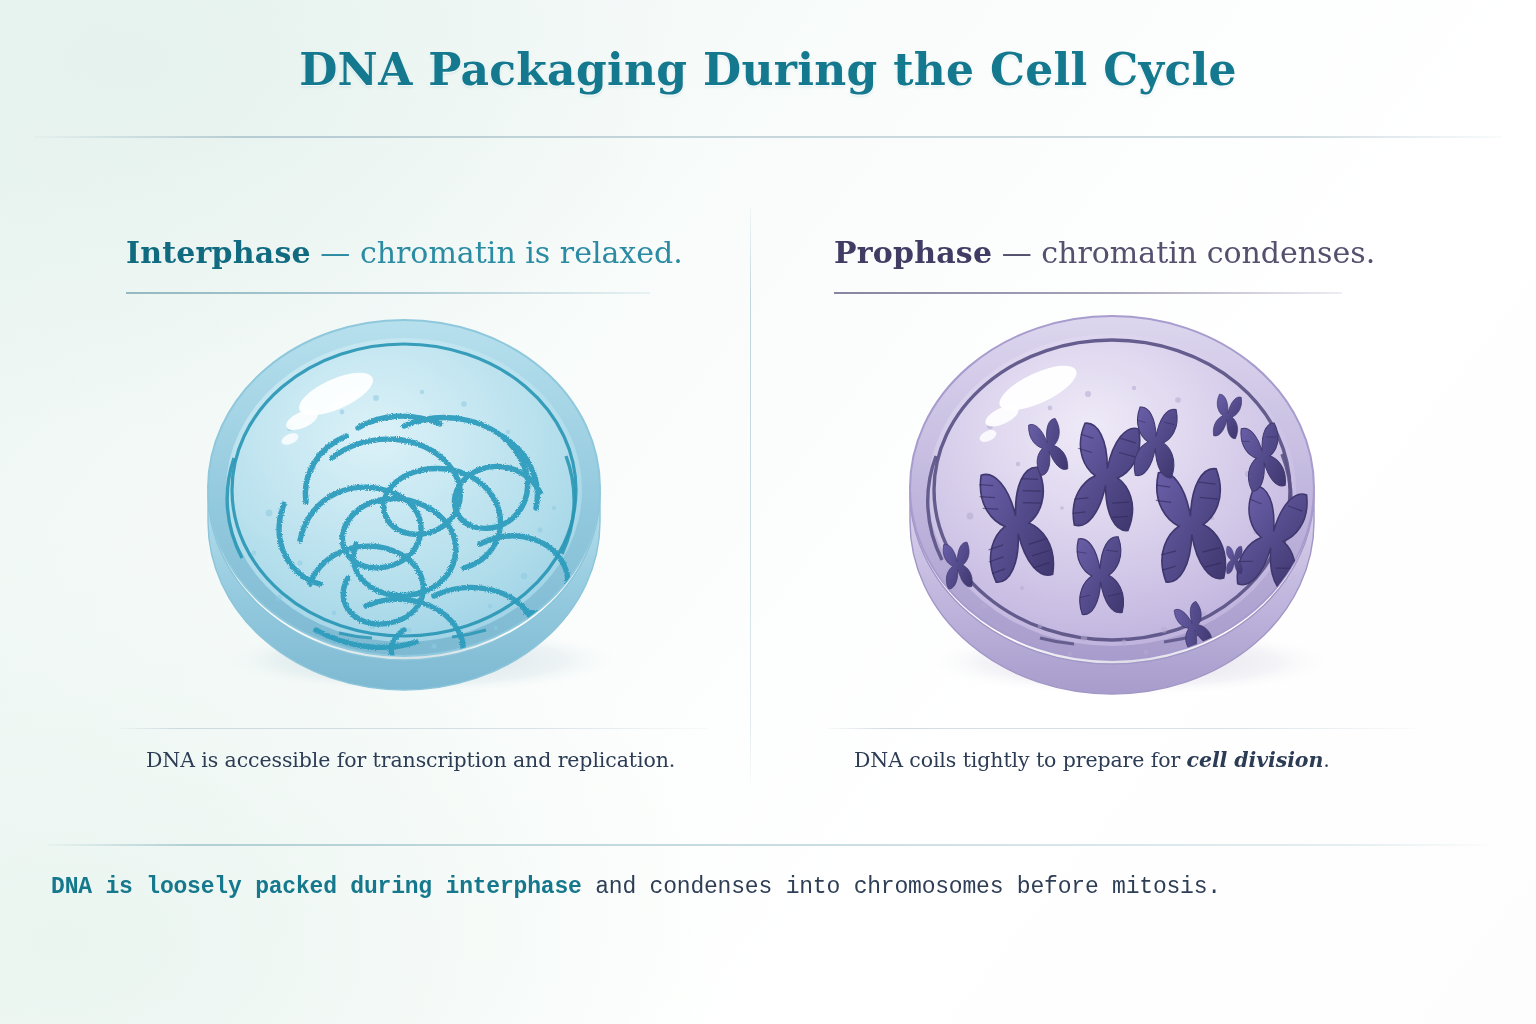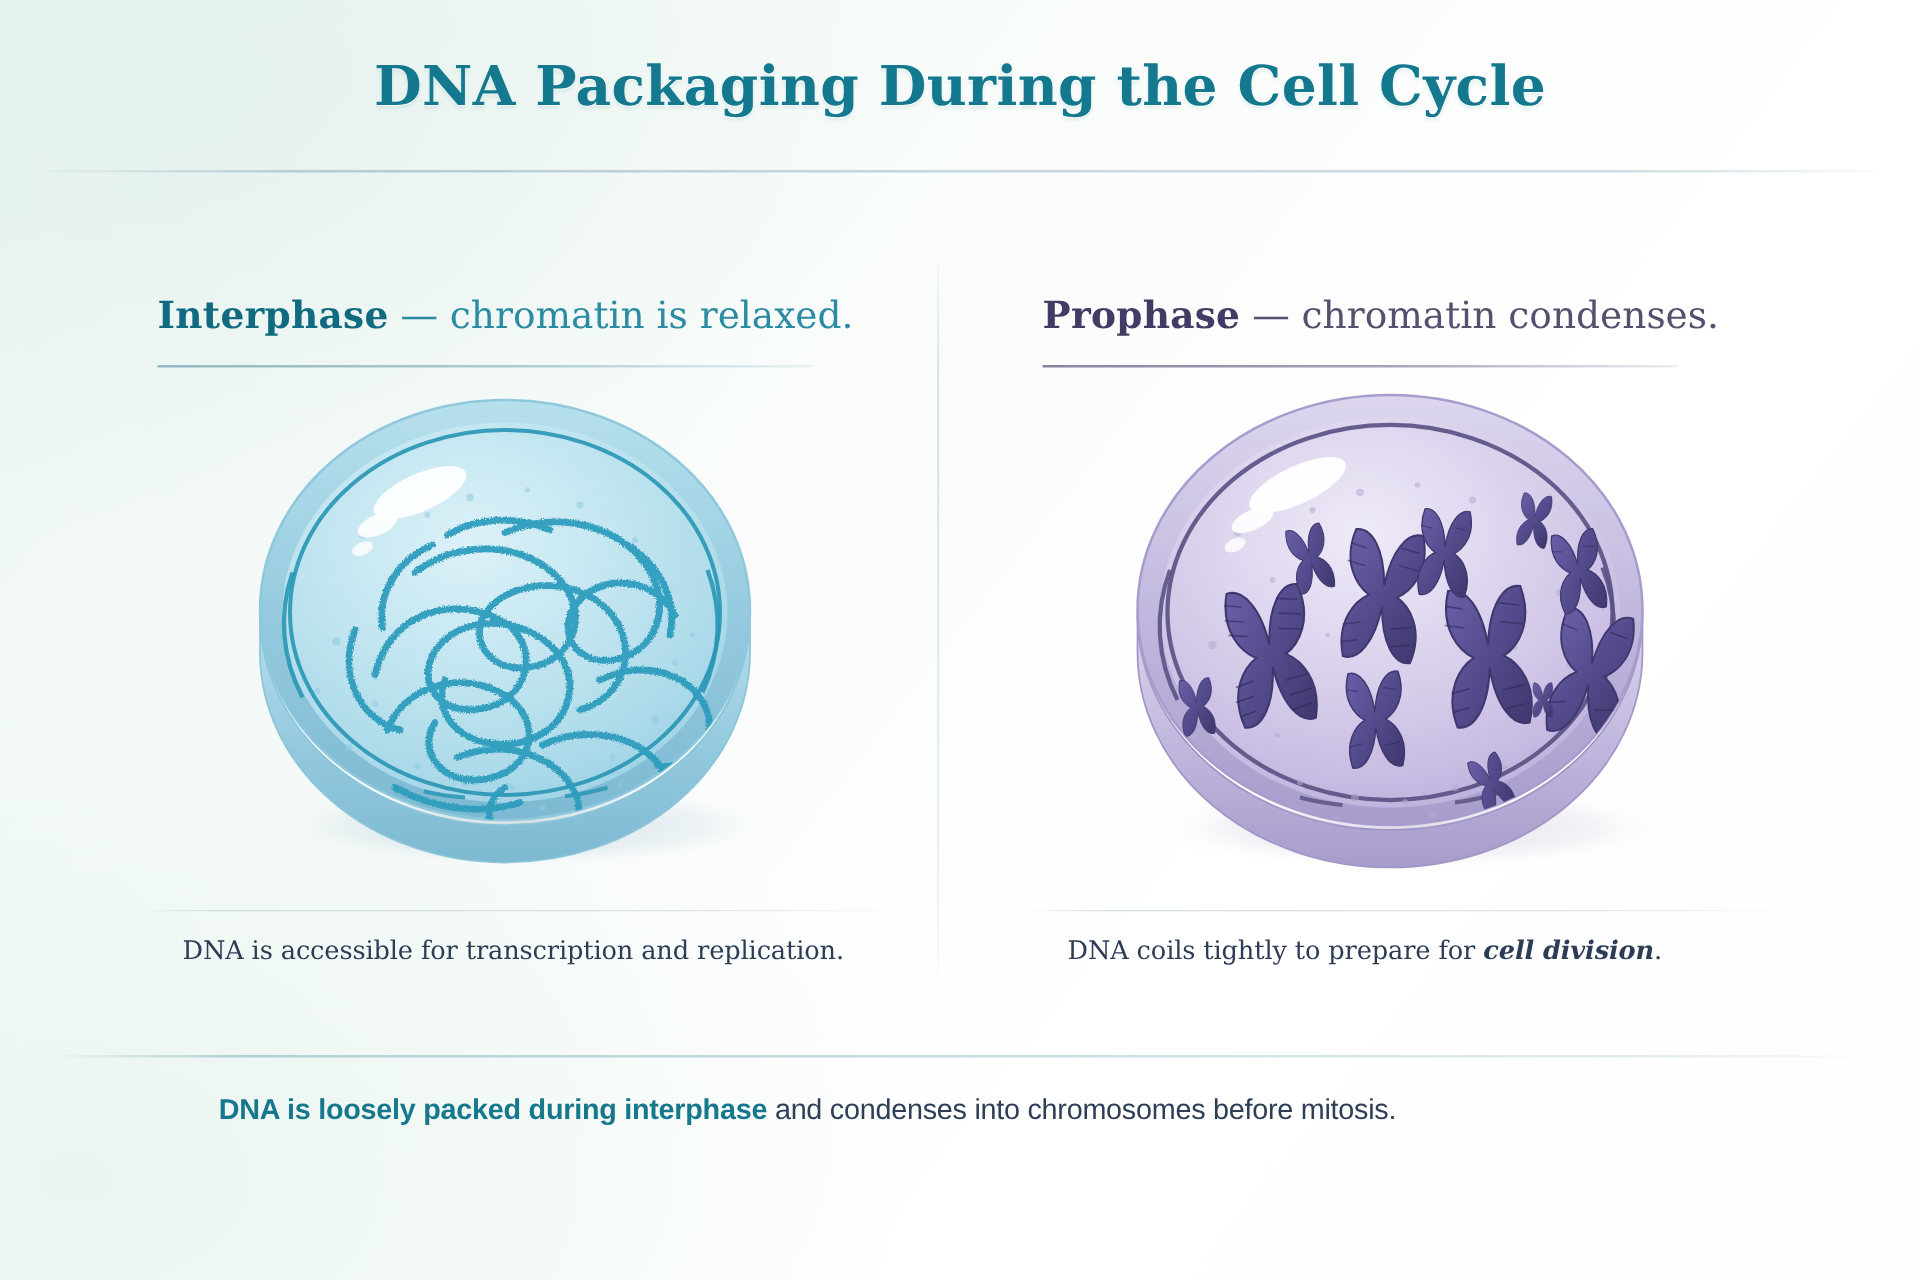--- a/index.html
+++ b/index.html
@@ -146,25 +146,24 @@
     width: 1440px;
     height: 2px;
     background: linear-gradient(90deg, rgba(150,185,190,0.06) 0%, rgba(122,172,182,0.52) 10%, rgba(140,182,192,0.45) 55%, rgba(170,200,208,0.30) 90%, rgba(190,210,215,0.04) 100%);
   }
   .summary {
     position: absolute;
     top: 874px;
     left: 0;
     width: 1272px;
     text-align: center;
-    font-family: Liberation Sans, sans-serif;
+    font-family: Liberation Mono, monospace;
     font-size: 23px;
     white-space: nowrap;
     letter-spacing: -0.2px;
-    padding-left: 10px;
   }
   .summary .strong { font-weight: bold; color: #16788c; }
   .summary .rest   { font-weight: normal; color: #2e3e56; }
 
   svg { display: block; }
 </style>
 </head>
 <body>
 
 <div class="canvas">

